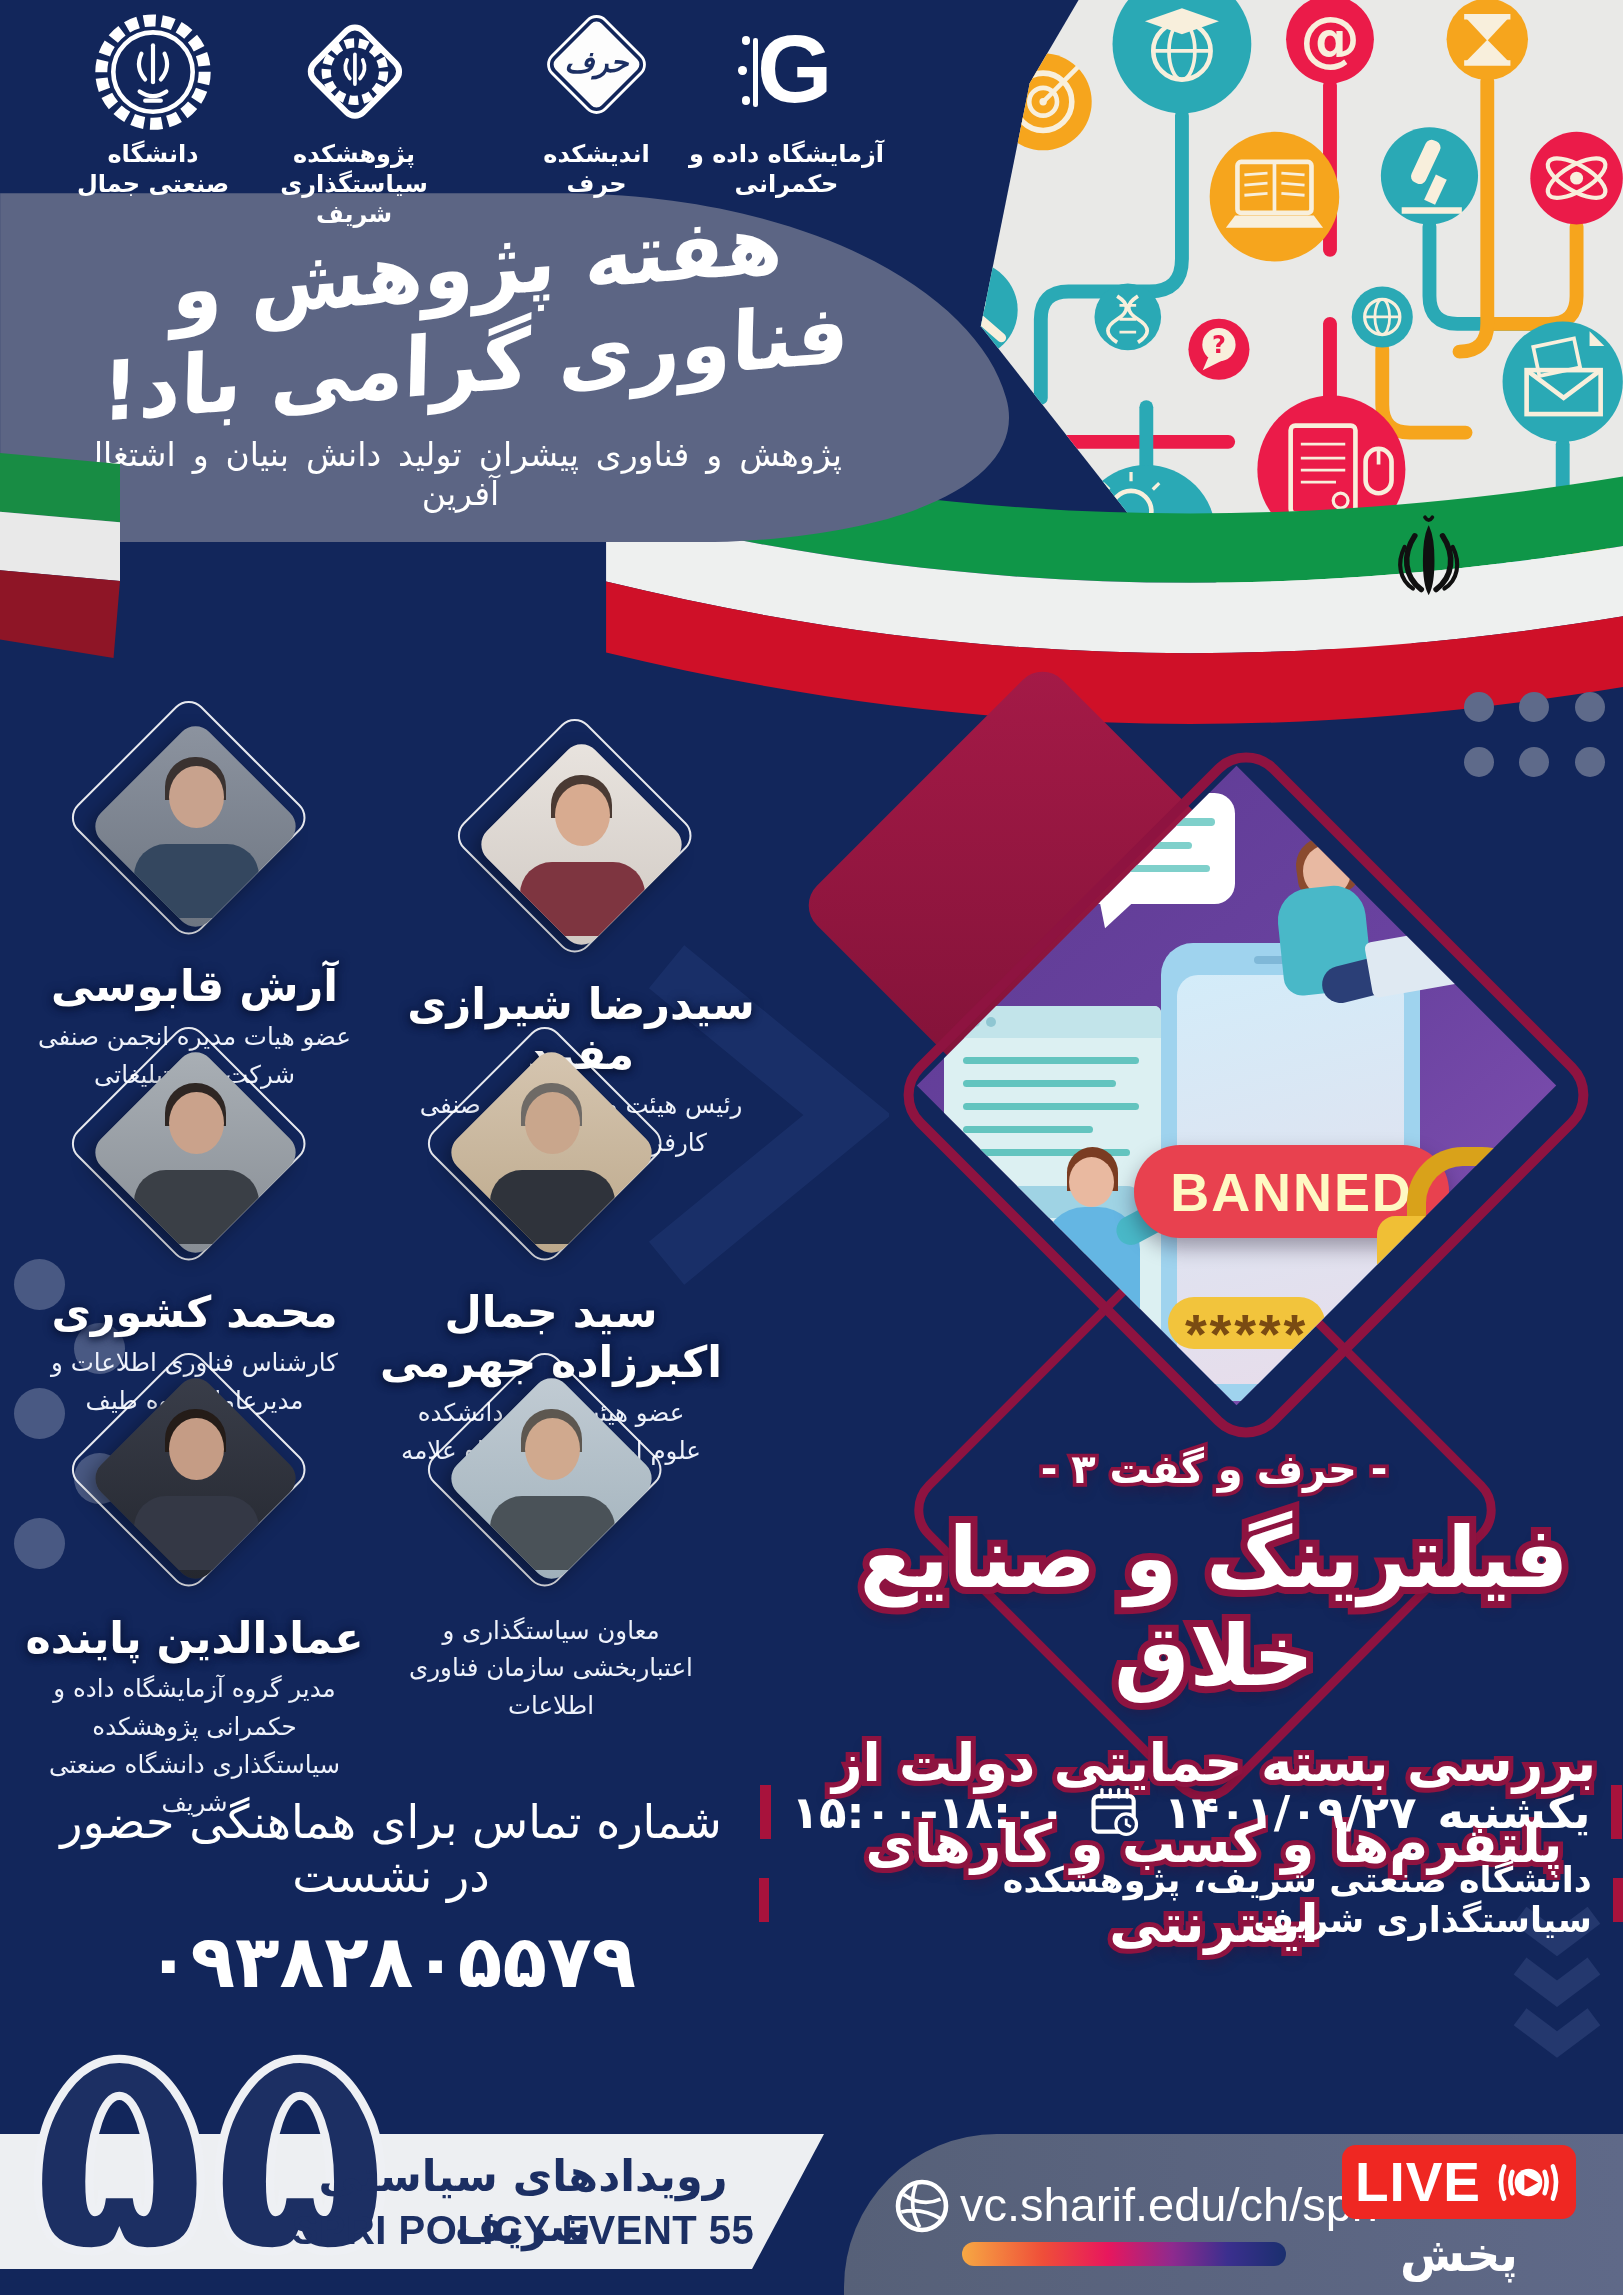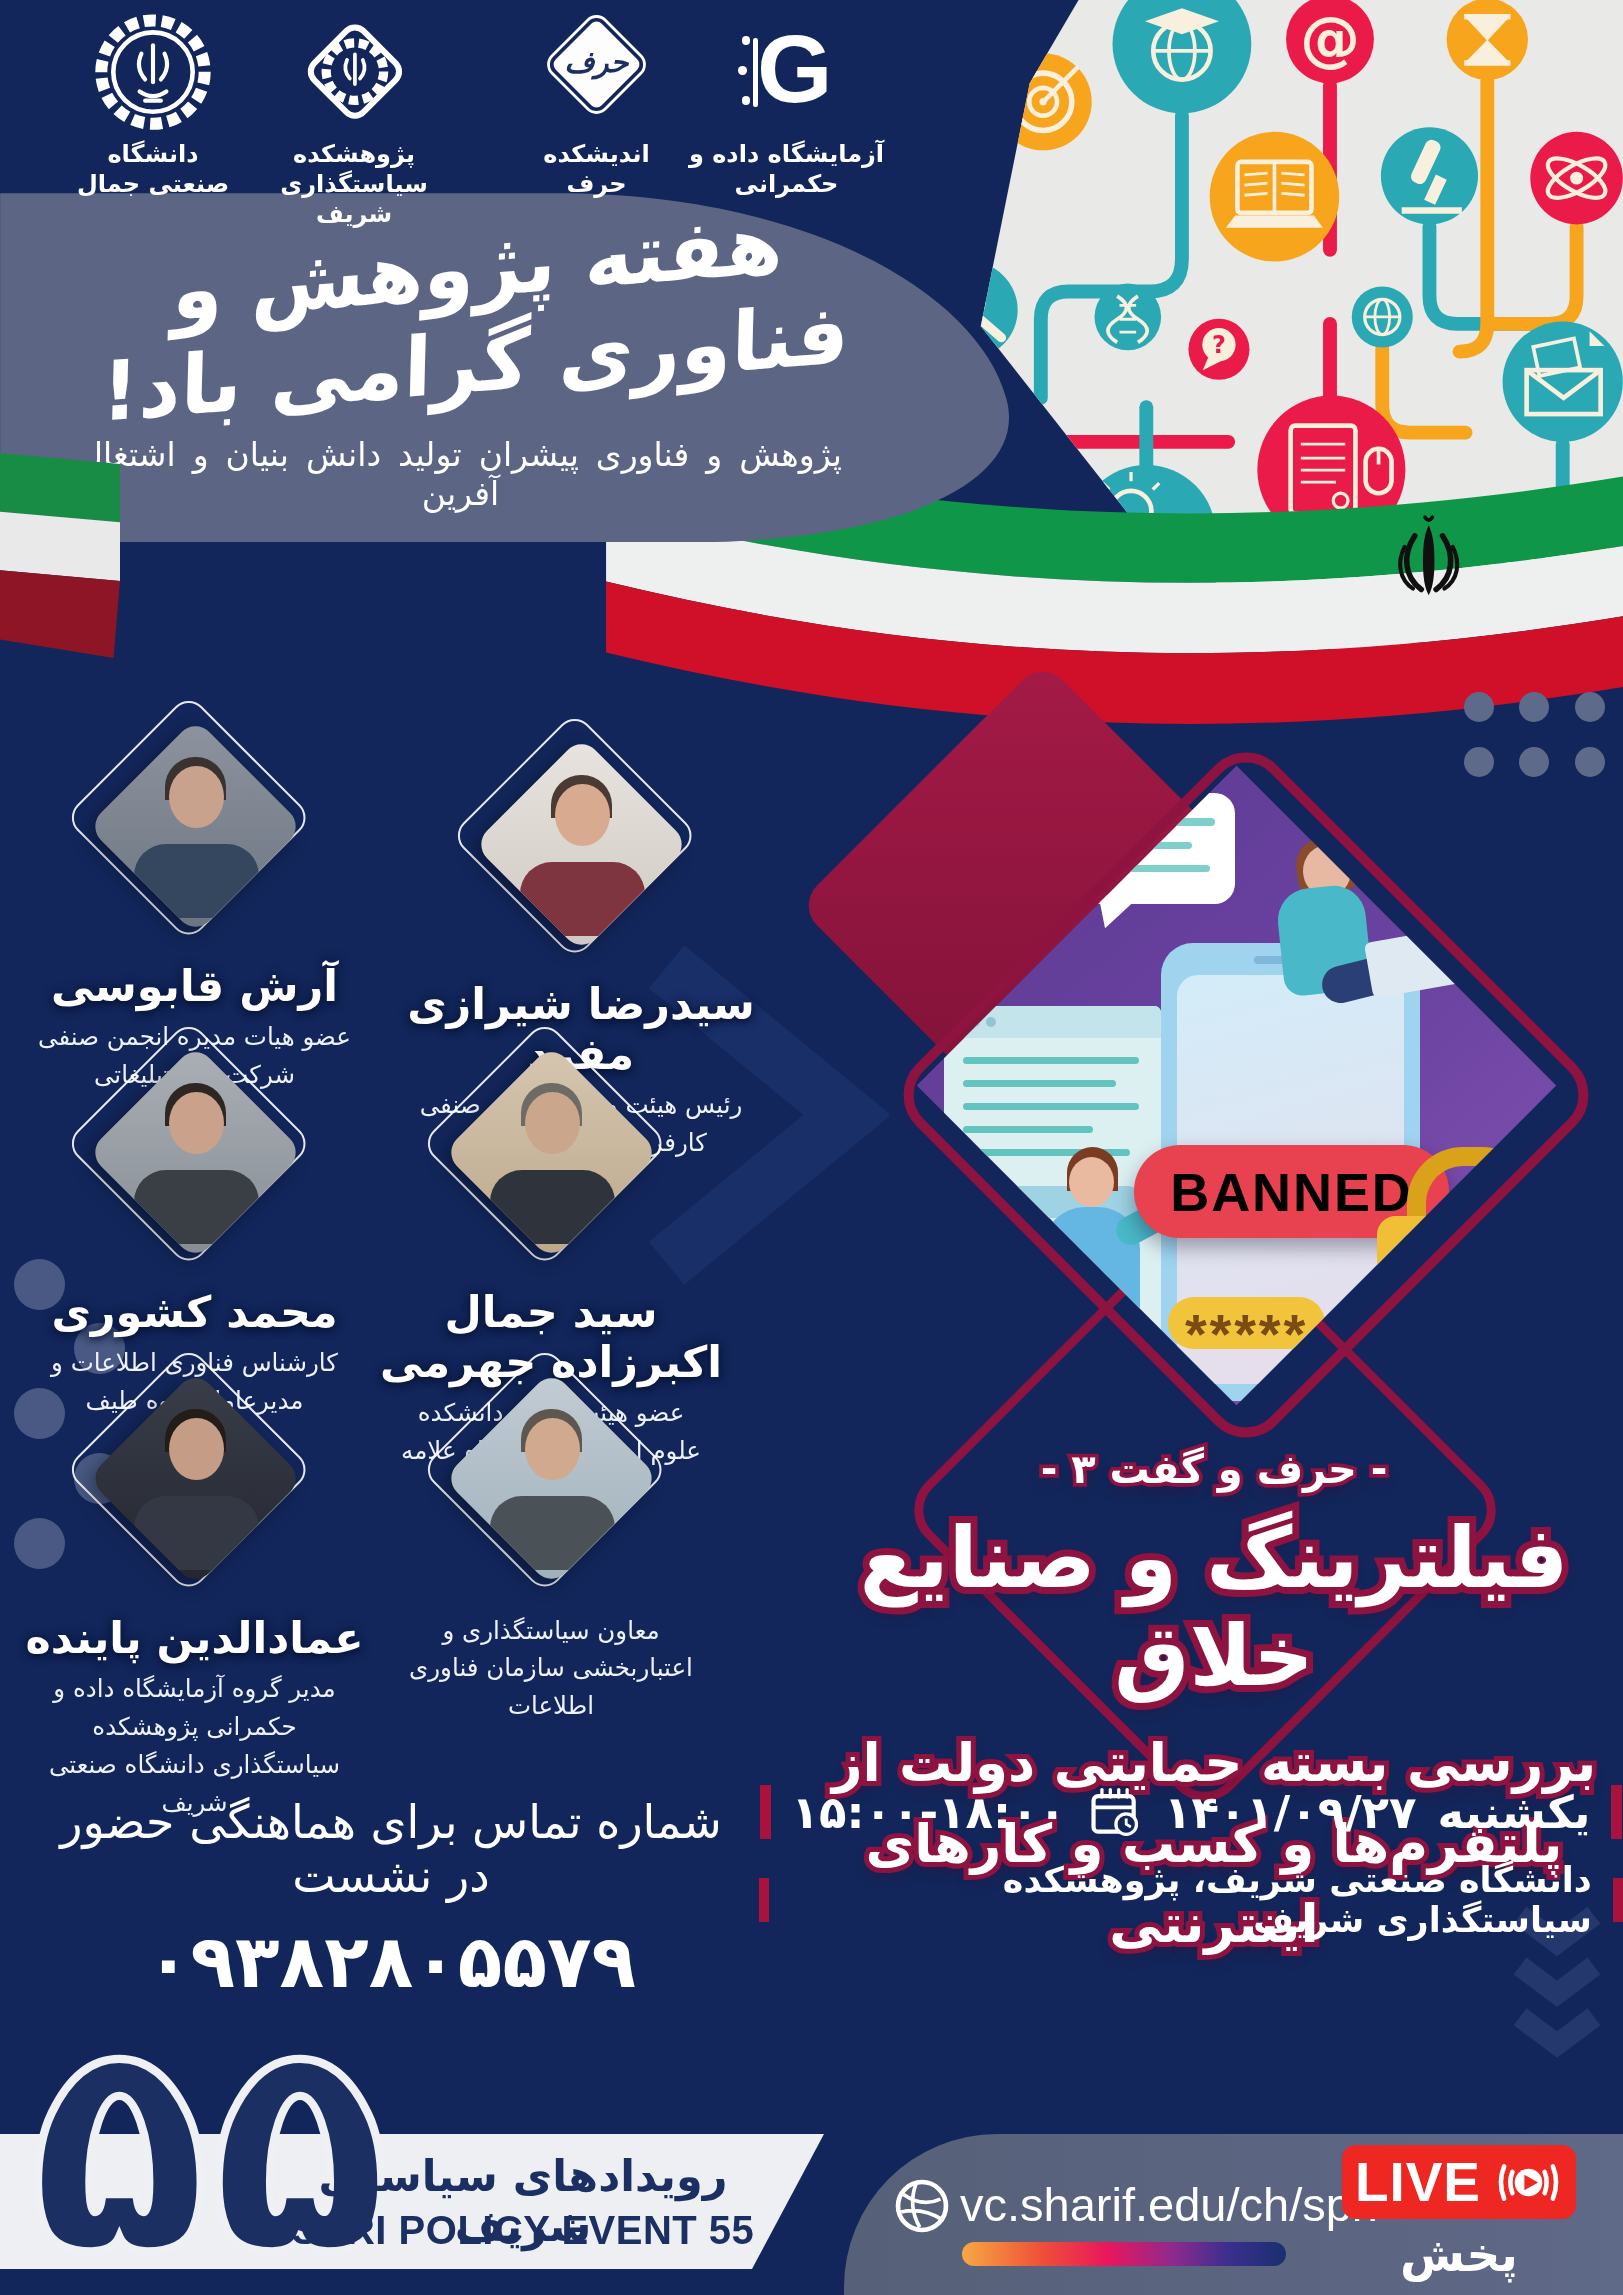--- a/index.html
+++ b/index.html
@@ -43,21 +43,21 @@
   .d-outline{position:absolute;left:991px;top:840px;width:490px;height:490px;transform:rotate(45deg);
     border:10.2px solid #8e1340;border-radius:44px;}
   .d-outline2{position:absolute;left:988px;top:1293px;width:416px;height:416px;transform:rotate(45deg);
     border:9.3px solid #8e1340;border-radius:39px;}
   .scene{position:absolute;left:900px;top:749px;width:673px;height:673px;
     clip-path:polygon(50% 2.5%,97.5% 50%,50% 97.5%,2.5% 50%);
     background:linear-gradient(140deg,#5c3a92 0%,#6b43a1 55%,#8a56b8 100%);}
   .scene .ln{position:absolute;height:7.4px;border-radius:3.7px;background:#63c4bf;}
   .banned-pill{position:absolute;left:234px;top:396px;width:315px;height:93px;border-radius:46px;background:#e8414f;
     box-shadow:0 9.3px 20.4px rgba(20,5,30,.35);display:flex;align-items:center;justify-content:center;}
-  .banned-txt{color:#000000;font-weight:700;font-size:54px;letter-spacing:1.9px;}
+  .banned-txt{color:#fef9c3;font-weight:700;font-size:54px;letter-spacing:1.9px;}
   .pass-pill{position:absolute;left:268px;top:548px;width:157px;height:52px;border-radius:26px;background:#f2c43c;
     display:flex;align-items:center;justify-content:center;}
   .pass-txt{color:#7a4b12;font-weight:700;font-size:56px;line-height:0;margin-top:21px;letter-spacing:2.8px;}
 
   
   .evt{position:absolute;left:805px;top:1446px;width:818px;text-align:center;direction:rtl;z-index:6;}
   .oline{position:relative;}
   .tstroke{position:absolute;inset:0;color:#8e1340;-webkit-text-stroke:11px #8e1340;text-shadow:0 6.5px 14px rgba(70,8,34,.4);}
   .tfill{position:relative;color:#fff;}
   .evt-series{font-size:40px;font-weight:700;margin-bottom:16.7px;}

